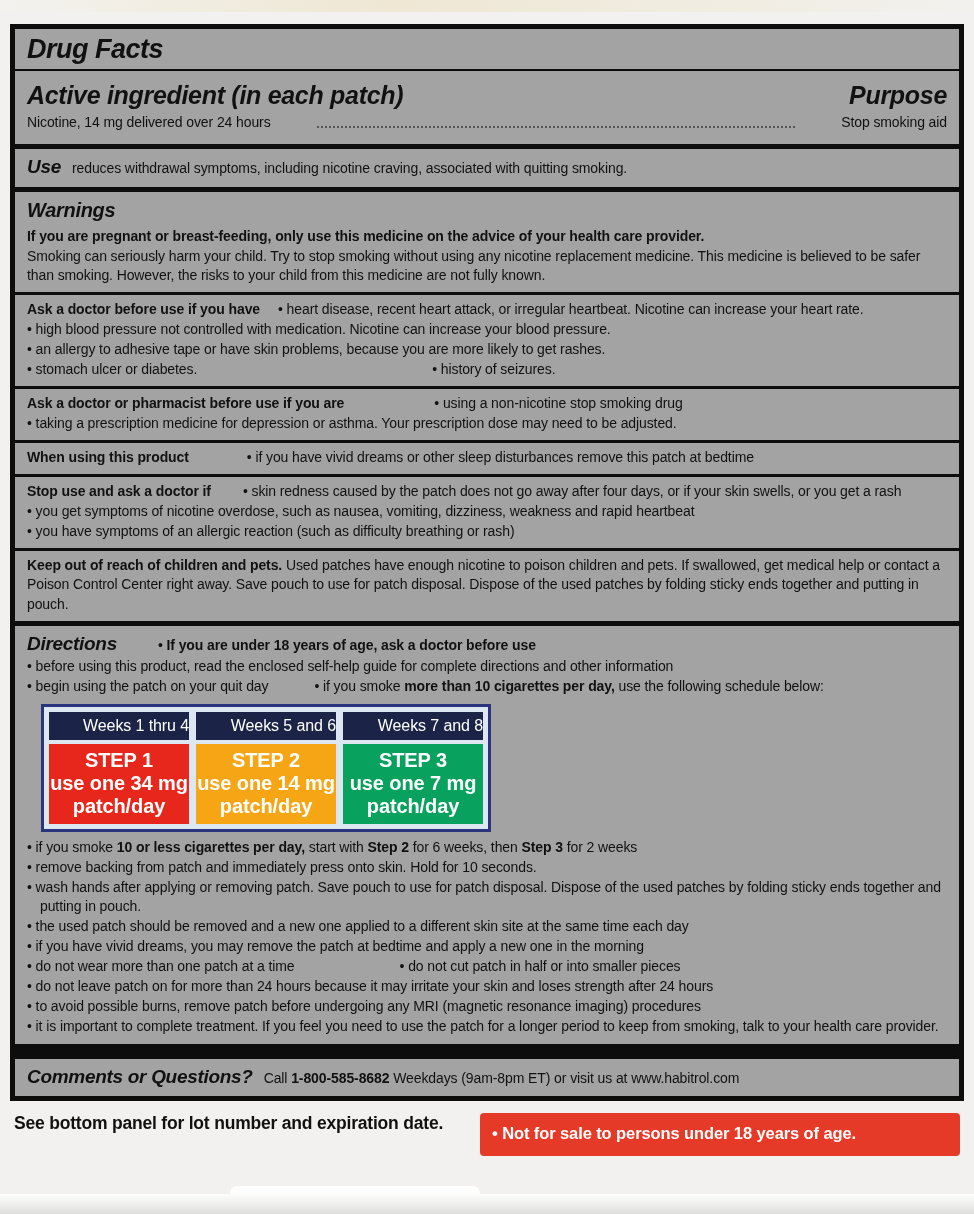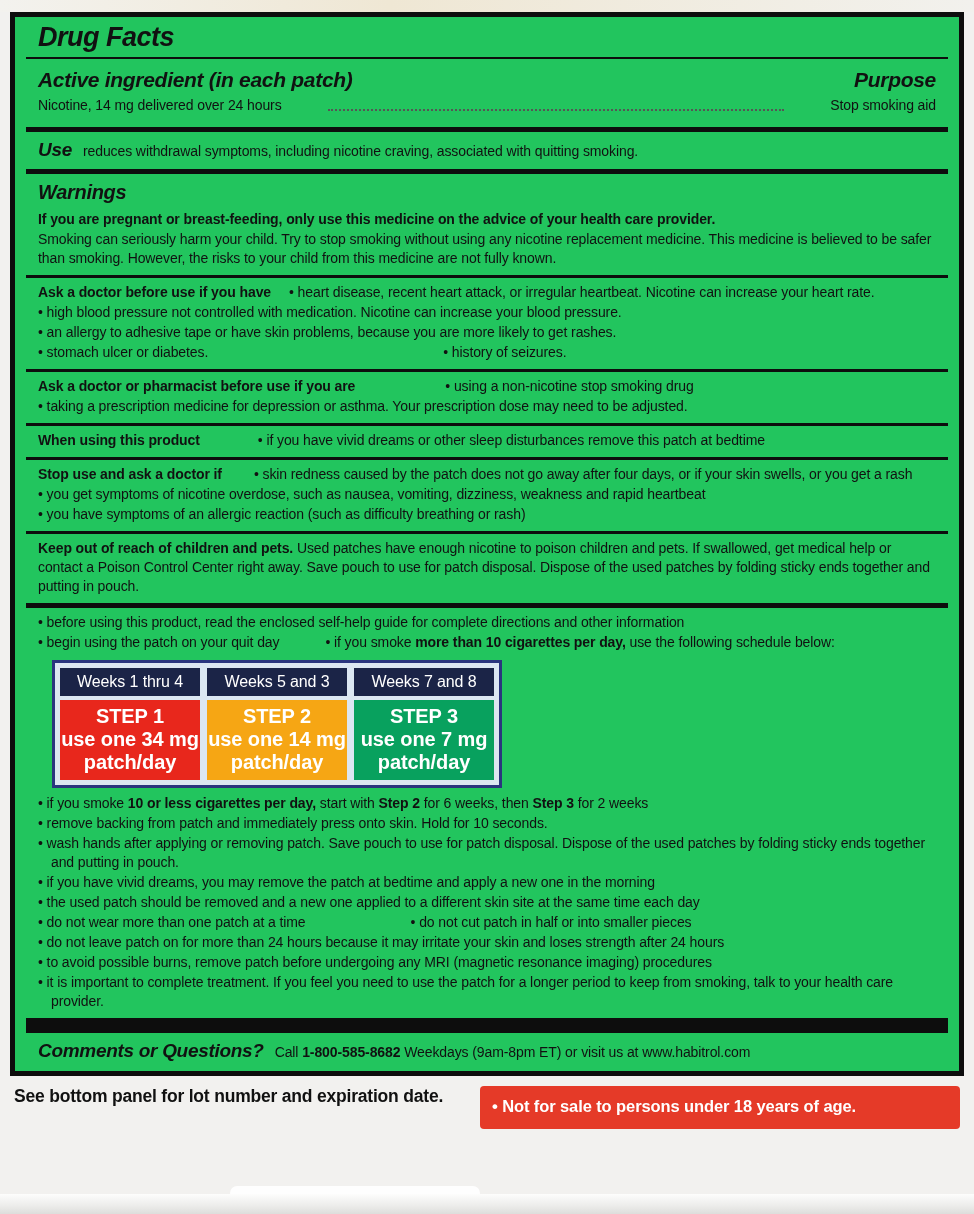--- a/index.html
+++ b/index.html
@@ -5,24 +5,24 @@
   * { margin:0; padding:0; box-sizing:border-box; }
   html,body { width:974px; height:1214px; overflow:hidden; }
   body {
     font-family:"Liberation Sans", sans-serif;
     background:#f2f1ef;
     color:#111;
     position:relative;
   }
   .top-strip { height:12px; background:linear-gradient(90deg,#f3f2ee 0%,#efe7d4 40%,#f2f1ed 100%); }
   .dfbox {
-    margin:0 10px;
+    margin:12px 10px;
     border:5px solid #0d0d0d;
-    background:#22c55e;
-    padding:0 21px;
+    background:#a3a3a3;
+    padding:0 10px;
   }
   .df-title {
     font-style:italic; font-weight:700; font-size:27px;
     padding:5px 2px 4px;
     letter-spacing:-0.5px;
   }
   .sep { margin:0 -10px; }
   .sep.thin  { border-top:2px solid #0d0d0d; }
   .sep.mid   { border-top:3px solid #0d0d0d; }
   .sep.thick { border-top:5px solid #0d0d0d; }
@@ -32,30 +32,30 @@
   .bold, .b { font-weight:700; }
   .inline-heading {
     font-style:italic; font-weight:700; font-size:19px;
     letter-spacing:-0.3px; margin-right:3px;
   }
   .sec-title {
     font-style:italic; font-weight:700; font-size:20px;
     letter-spacing:-0.3px; padding:1px 0 2px;
   }
   .ai-row1 { display:flex; justify-content:space-between; align-items:baseline; padding-top:3px; }
-  .ai-h { font-style:italic; font-weight:700; font-size:21px; letter-spacing:-0.3px; }
+  .ai-h { font-style:italic; font-weight:700; font-size:25px; letter-spacing:-0.3px; }
   .ai-row2 { display:flex; align-items:flex-end; font-size:14px; padding:1px 0 6px;gap:44px; }
   .leader { flex:1; border-bottom:2px dotted #555; margin:0 2px 4px; }
   .sched {
     display:inline-flex; gap:7px;
     border:3px solid #2a357e; background:#dce7f2;
     padding:5px; margin:7px 0 5px 14px;
   }
   .sched-col { width:140px; display:flex; flex-direction:column; gap:4px; }
-  .sched-head { color:#fff; text-align:center; font-size:16px; padding:3px 0; }
+  .sched-head { color:#fff; text-align:right; font-size:16px; padding:3px 0; }
   .sched-step { color:#fff; font-weight:700; text-align:center; font-size:20px; line-height:1.15; padding:5px 0 6px; }
   .bottom { display:flex; gap:16px; margin:10px 14px 0; align-items:flex-start; }
   .bottom-left { width:450px; font-weight:700; font-size:17.5px; line-height:1.25; letter-spacing:-0.2px; }
   .bottom-left .bl-line { margin-bottom:5px; }
   .redbox {
     flex:1; color:#fff; font-weight:700; font-size:16.5px; line-height:1.32;
     padding:9px 12px 10px; border-radius:4px; position:relative; letter-spacing:-0.1px;
   }
   .redbox .row.hang { padding-left:15px; text-indent:-15px; }
   .page-bottom {
@@ -132,57 +132,58 @@
     </div>
 
   <div class="sep mid"></div>
   <div class="section">
       <div class="row"><span class="bold">Keep out of reach of children and pets.</span><span> Used patches have enough nicotine to poison children and pets. If swallowed, get medical help or contact a Poison Control Center right away. Save pouch to use for patch disposal. Dispose of the used patches by folding sticky ends together and putting in pouch.</span></div>
     </div>
 
   <div class="sep thick"></div>
   <div class="section">
     <div>
+        <div class="row"><span class="inline-heading">Directions</span><span class="sp" style="width: 38px;"></span><span class="dot">• </span><span class="bold">If you are under 18 years of age, ask a doctor before use</span></div>
         <div class="row hang"><span class="dot">• </span><span>before using this product, read the enclosed self-help guide for complete directions and other information</span></div>
         <div class="row hang"><span class="dot">• </span><span>begin using the patch on your quit day</span><span class="sp" style="width: 46px;"></span><span class="dot">• </span><span>if you smoke </span><span class="bold">more than 10 cigarettes per day,</span><span> use the following schedule below:</span></div>
       </div>
 
     <div class="sched">
       <div class="sched-col">
         <div class="sched-head" style="background: rgb(27, 36, 71);">Weeks 1 thru 4</div>
         <div class="sched-step" style="background: rgb(232, 39, 28);">
           <div>STEP 1</div>
           <div>use one 34 mg</div>
           <div>patch/day</div>
         </div>
       </div>
       <div class="sched-col">
-        <div class="sched-head" style="background: rgb(27, 36, 71);">Weeks 5 and 3</div>
+        <div class="sched-head" style="background: rgb(27, 36, 71);">Weeks 5 and 6</div>
         <div class="sched-step" style="background: rgb(246, 166, 20);">
           <div>STEP 2</div>
           <div>use one 14 mg</div>
           <div>patch/day</div>
         </div>
       </div>
       <div class="sched-col">
         <div class="sched-head" style="background: rgb(27, 36, 71);">Weeks 7 and 8</div>
         <div class="sched-step" style="background: rgb(8, 161, 94);">
           <div>STEP 3</div>
           <div>use one 7 mg</div>
           <div>patch/day</div>
         </div>
       </div>
     </div>
 
     <div>
         <div class="row hang"><span class="dot">• </span><span>if you smoke </span><span class="bold">10 or less cigarettes per day,</span><span> start with </span><span class="bold">Step 2</span><span> for 6 weeks, then </span><span class="bold">Step 3</span><span> for 2 weeks</span></div>
         <div class="row hang"><span class="dot">• </span><span>remove backing from patch and immediately press onto skin. Hold for 10 seconds.</span></div>
         <div class="row hang"><span class="dot">• </span><span>wash hands after applying or removing patch. Save pouch to use for patch disposal. Dispose of the used patches by folding sticky ends together and putting in pouch.</span></div>
+        <div class="row hang"><span class="dot">• </span><span>the used patch should be removed and a new one applied to a different skin site at the same time each day</span></div>
         <div class="row hang"><span class="dot">• </span><span>if you have vivid dreams, you may remove the patch at bedtime and apply a new one in the morning</span></div>
-        <div class="row hang"><span class="dot">• </span><span>the used patch should be removed and a new one applied to a different skin site at the same time each day</span></div>
         <div class="row hang"><span class="dot">• </span><span>do not wear more than one patch at a time</span><span class="sp" style="width: 105px;"></span><span class="dot">• </span><span>do not cut patch in half or into smaller pieces</span></div>
         <div class="row hang"><span class="dot">• </span><span>do not leave patch on for more than 24 hours because it may irritate your skin and loses strength after 24 hours</span></div>
         <div class="row hang"><span class="dot">• </span><span>to avoid possible burns, remove patch before undergoing any MRI (magnetic resonance imaging) procedures</span></div>
         <div class="row hang"><span class="dot">• </span><span>it is important to complete treatment. If you feel you need to use the patch for a longer period to keep from smoking, talk to your health care provider.</span></div>
       </div>
   </div>
 
   <div class="sep thick"></div>
 
   <div class="sep thick"></div>

